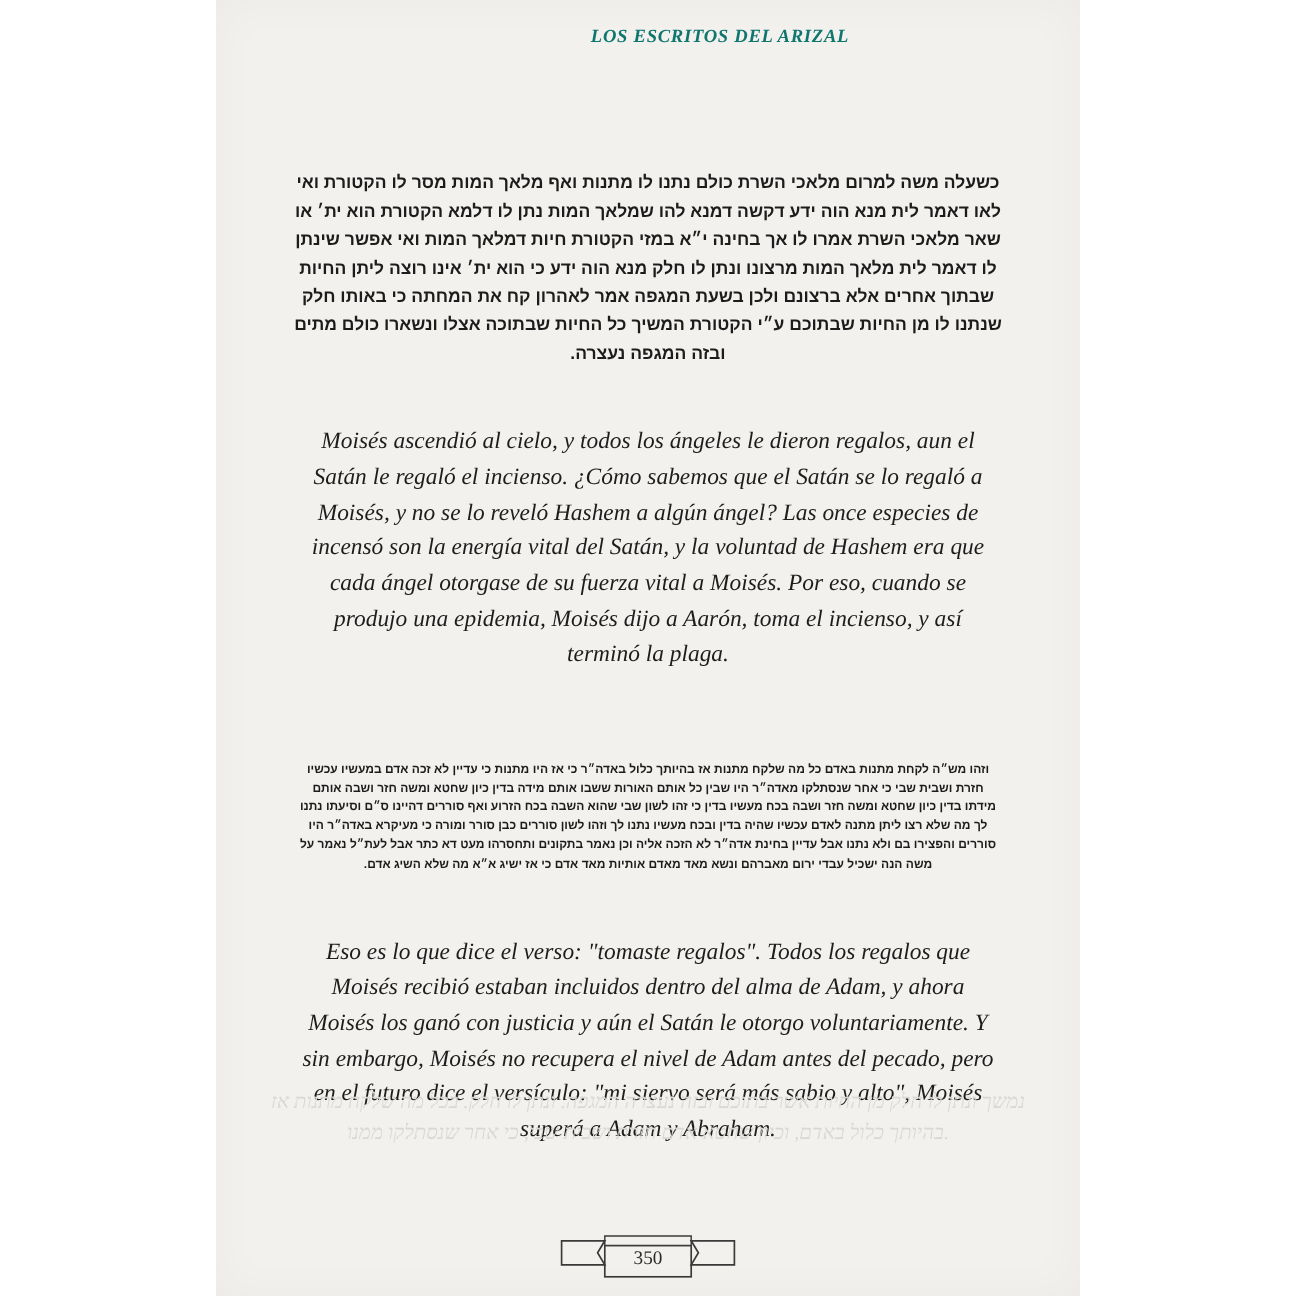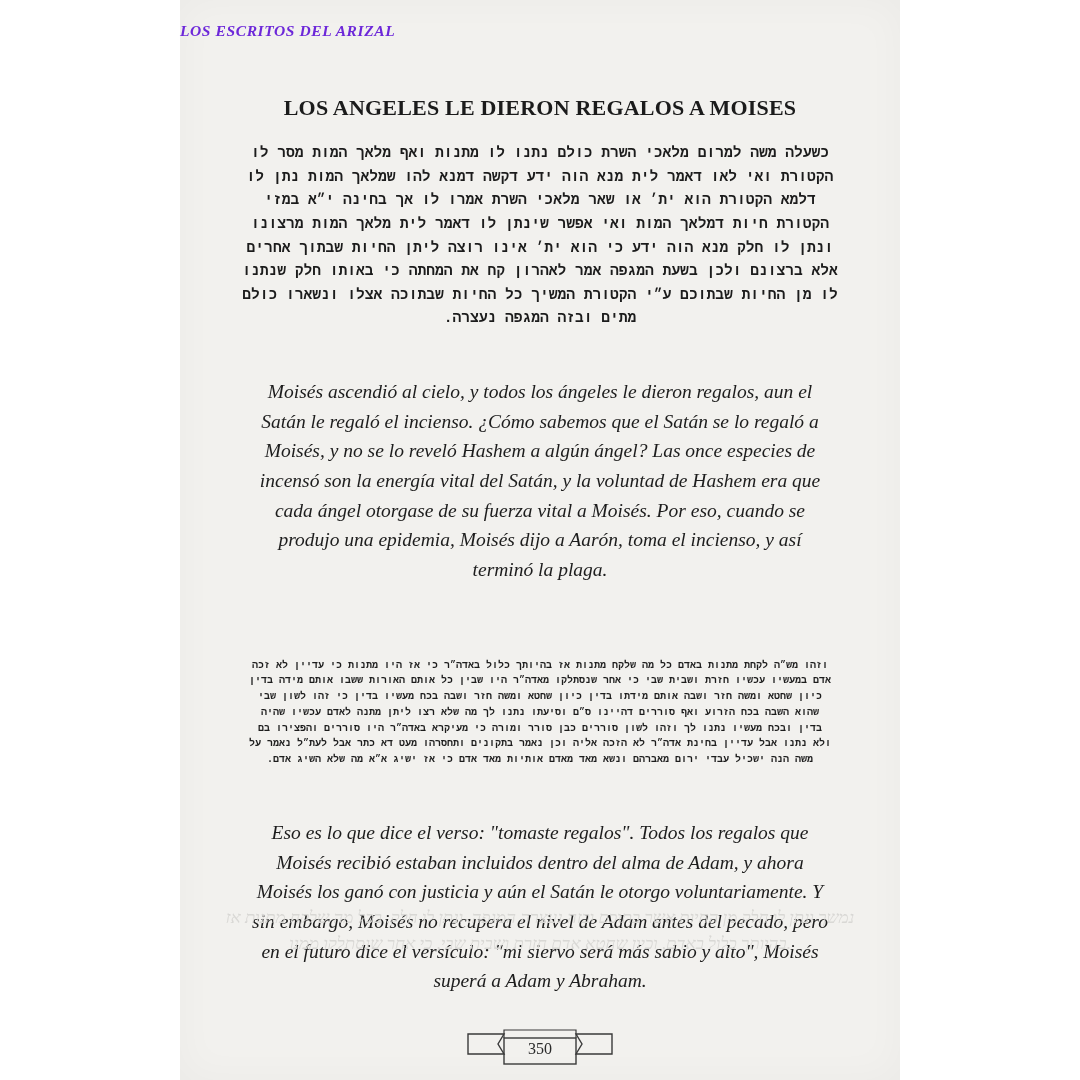--- a/index.html
+++ b/index.html
@@ -32,26 +32,26 @@
     position: absolute;
     left: 900px; top: 0;
     width: 180px; height: 1080px;
     background: #ffffff;
   }
   .running-head {
     position: absolute;
     left: 0;
     top: 22px;
     width: 840px;
-    text-align: left;
+    text-align: center;
     font-style: italic;
     font-weight: bold;
     font-size: 15.5px;
     letter-spacing: 0.6px;
-    color: #6d28d9;
+    color: #0f766e;
   }
   .title {
     position: absolute;
     left: 0;
     top: 95px;
     width: 720px;
     text-align: center;
     font-weight: bold;
     font-size: 22px;
     letter-spacing: 0.2px;
@@ -60,21 +60,21 @@
   .content {
     position: absolute;
     left: 30px;
     top: 142px;
     width: 660px;
   }
   .hebrew {
     direction: rtl;
     unicode-bidi: bidi-override;
     text-align: center;
-    font-family: Liberation Mono, monospace;
+    font-family: Liberation Sans, sans-serif;
     font-weight: bold;
     font-size: 14.6px;
     line-height: 1.62;
     color: #1c1c1c;
     margin: 0 0 4px 0;
     padding: 0 30px;
   }
   .hebrew.block2 {
     font-size: 10px;
     line-height: 1.58;
@@ -133,21 +133,20 @@
 </head>
 <body>
 
 <div class="left-gutter"></div>
 <div class="right-gutter"></div>
 
 <div class="page">
 
   <div class="running-head">LOS ESCRITOS DEL ARIZAL</div>
 
-  <div class="title">LOS ANGELES LE DIERON REGALOS A MOISES</div>
 
   <div class="content">
 
     <p class="hebrew">כשעלה משה למרום מלאכי השרת כולם נתנו לו מתנות ואף מלאך המות מסר לו הקטורת ואי לאו דאמר לית מנא הוה ידע דקשה דמנא להו שמלאך המות נתן לו דלמא הקטורת הוא ית׳ או שאר מלאכי השרת אמרו לו אך בחינה י״א במזי הקטורת חיות דמלאך המות ואי אפשר שינתן לו דאמר לית מלאך המות מרצונו ונתן לו חלק מנא הוה ידע כי הוא ית׳ אינו רוצה ליתן החיות שבתוך אחרים אלא ברצונם ולכן בשעת המגפה אמר לאהרון קח את המחתה כי באותו חלק שנתנו לו מן החיות שבתוכם ע״י הקטורת המשיך כל החיות שבתוכה אצלו ונשארו כולם מתים ובזה המגפה נעצרה.</p>
 
     <div class="gap-a"></div>
 
     <p class="spanish">Moisés ascendió al cielo, y todos los ángeles le dieron regalos, aun el Satán le regaló el incienso. ¿Cómo sabemos que el Satán se lo regaló a Moisés, y no se lo reveló Hashem a algún ángel? Las once especies de incensó son la energía vital del Satán, y la voluntad de Hashem era que cada ángel otorgase de su fuerza vital a Moisés. Por eso, cuando se produjo una epidemia, Moisés dijo a Aarón, toma el incienso, y así terminó la plaga.</p>
 
     <div class="gap-b"></div>

